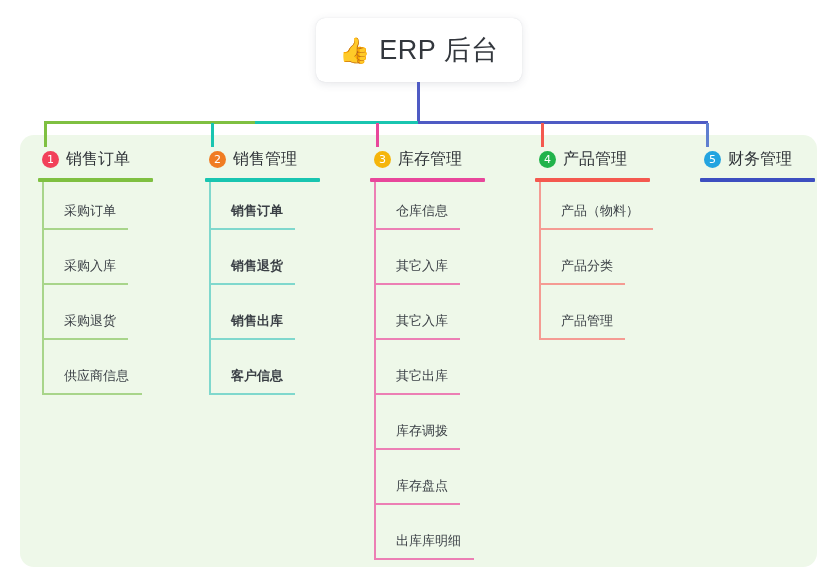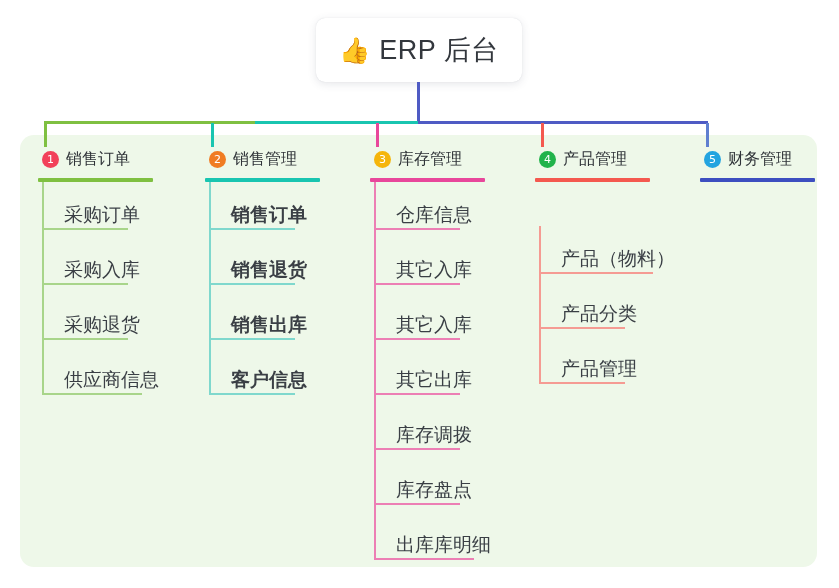--- a/index.html
+++ b/index.html
@@ -43,21 +43,21 @@
     color:#fff;font-size:11px;line-height:17px;text-align:center;
     flex:0 0 auto;font-family:"DejaVu Sans",sans-serif;
   }
   .col-title{font-size:16px;color:#2f3338;white-space:nowrap;}
   .col-rule{height:4px;width:115px;margin-top:6px;border-radius:1px;}
 
   .col-body{position:relative;margin-top:0;}
   .spine{position:absolute;left:4px;top:0;width:2px;}
   .item{position:relative;height:55px;}
   .item-label{
-    position:absolute;left:26px;top:20px;font-size:19px;color:#3a3f45;white-space:nowrap;
+    position:absolute;left:26px;top:20px;font-size:13px;color:#3a3f45;white-space:nowrap;
   }
   .item-rule{position:absolute;left:4px;top:46px;height:2px;}
 </style>
 </head>
 <body>
 
 <div class="stage">
 
   <div class="canvas"></div>
 
@@ -168,21 +168,21 @@
             <div class="item-rule" style="background: rgb(236, 127, 180); width: 100px;"></div>
           </div>
         </div>
       </div>
       <div class="col" style="left: 535px; width: 160px;">
         <div class="col-head">
           <span class="badge" style="background: rgb(33, 179, 75);">4</span>
           <span class="col-title">产品管理</span>
         </div>
         <div class="col-rule" style="background: rgb(244, 89, 79);"></div>
-        <div class="col-body" style="height: 165px; margin-top: 44px;">
+        <div class="col-body" style="height: 165px;">
           <div class="spine" style="background: rgb(245, 155, 147); height: 156px;"></div>
           <div class="item">
             <span class="item-label">产品（物料）</span>
             <div class="item-rule" style="background: rgb(245, 155, 147); width: 114px;"></div>
           </div>
           <div class="item">
             <span class="item-label">产品分类</span>
             <div class="item-rule" style="background: rgb(245, 155, 147); width: 86px;"></div>
           </div>
           <div class="item">

